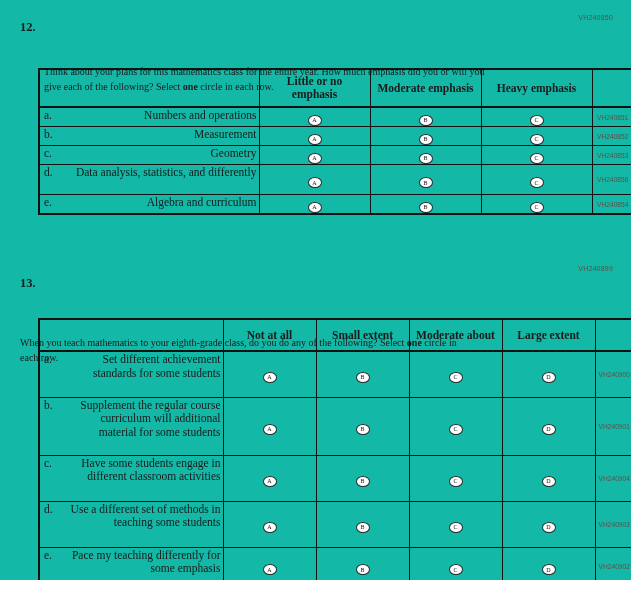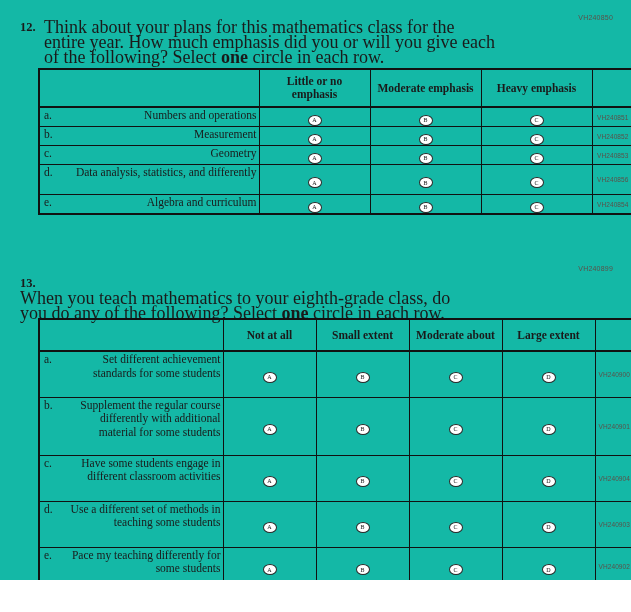--- a/index.html
+++ b/index.html
@@ -7,21 +7,21 @@
     position:relative;width:631px;height:580px;background:#14b8a6;
     font-family:"Liberation Serif",serif;color:#1a1a1a;overflow:hidden;
   }
   .page-code{
     position:absolute;right:18px;
     font-family:"Liberation Sans",sans-serif;font-size:7px;color:#5b5149;
     letter-spacing:0.2px;
   }
   .qhead{position:absolute;left:20px;display:flex;}
   .qnum{font-weight:bold;width:24px;flex:none;font-size:12.5px;line-height:15px;}
-  .qtext{width:452px;font-size:18px;line-height:15px;}
+  .qtext{width:452px;font-size:10px;line-height:15px;margin-top:44px;}
   table.grid{
     position:absolute;left:18px;width:595px;border-collapse:collapse;
     border:2px solid #111;table-layout:fixed;margin-left:20px;
   }
   table.grid td,table.grid th{border:1px solid #111;padding:0;}
   table.grid tr.hdr th{
     border-bottom:2px solid #111;font-weight:bold;font-size:11.5px;line-height:13px;
     text-align:center;vertical-align:middle;padding:2px 4px;
   }
   td.lbl{vertical-align:top;}
@@ -166,21 +166,21 @@
       <td class="opt"><span class="bubble">A</span></td>
       <td class="opt"><span class="bubble">B</span></td>
       <td class="opt"><span class="bubble">C</span></td>
       <td class="opt"><span class="bubble">D</span></td>
       <td class="code">VH240900</td>
     </tr>
     <tr style="height:58px;">
       <td class="lbl">
             <div class="lblwrap">
               <span class="rl">b.</span>
-              <span class="rt">Supplement the regular course differently with additional material for some students</span>
+              <span class="rt">Supplement the regular course curriculum will additional material for some students</span>
             </div>
           </td>
       <td class="opt"><span class="bubble">A</span></td>
       <td class="opt"><span class="bubble">B</span></td>
       <td class="opt"><span class="bubble">C</span></td>
       <td class="opt"><span class="bubble">D</span></td>
       <td class="code">VH240901</td>
     </tr>
     <tr style="height:46px;">
       <td class="lbl">
@@ -205,21 +205,21 @@
       <td class="opt"><span class="bubble">A</span></td>
       <td class="opt"><span class="bubble">B</span></td>
       <td class="opt"><span class="bubble">C</span></td>
       <td class="opt"><span class="bubble">D</span></td>
       <td class="code">VH240903</td>
     </tr>
     <tr style="height:40px;">
       <td class="lbl">
             <div class="lblwrap">
               <span class="rl">e.</span>
-              <span class="rt">Pace my teaching differently for some students</span>
+              <span class="rt">Pace my teaching differently for some emphasis</span>
             </div>
           </td>
       <td class="opt"><span class="bubble">A</span></td>
       <td class="opt"><span class="bubble">B</span></td>
       <td class="opt"><span class="bubble">C</span></td>
       <td class="opt"><span class="bubble">D</span></td>
       <td class="code">VH240902</td>
     </tr>
   </tbody>
     </table>

